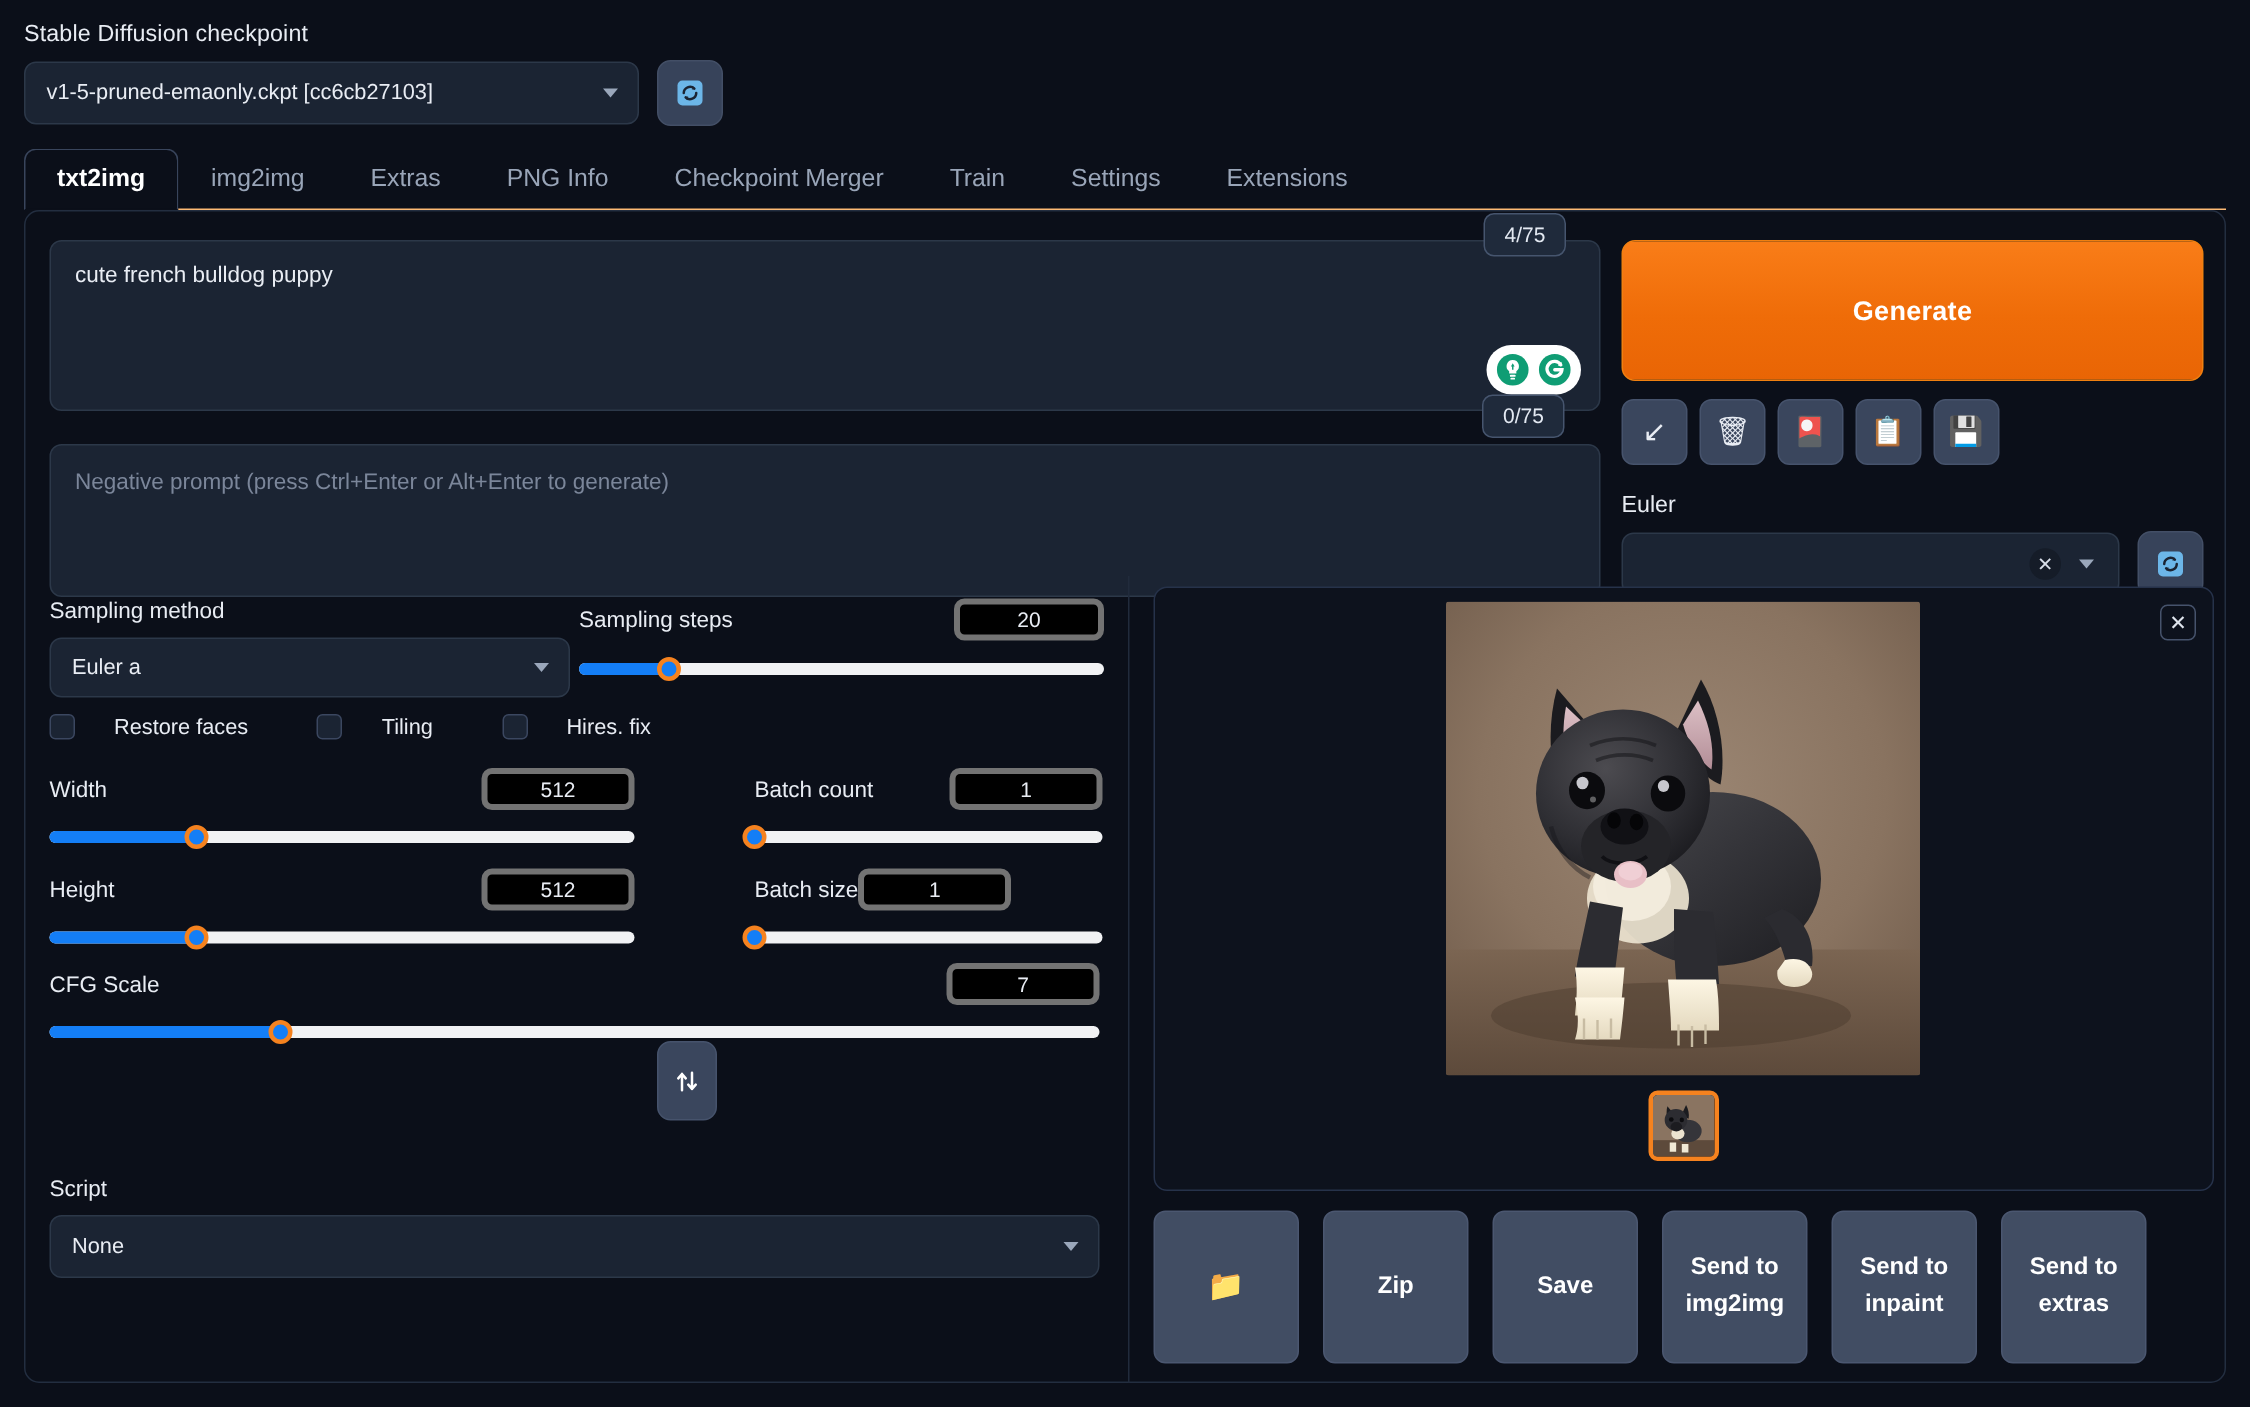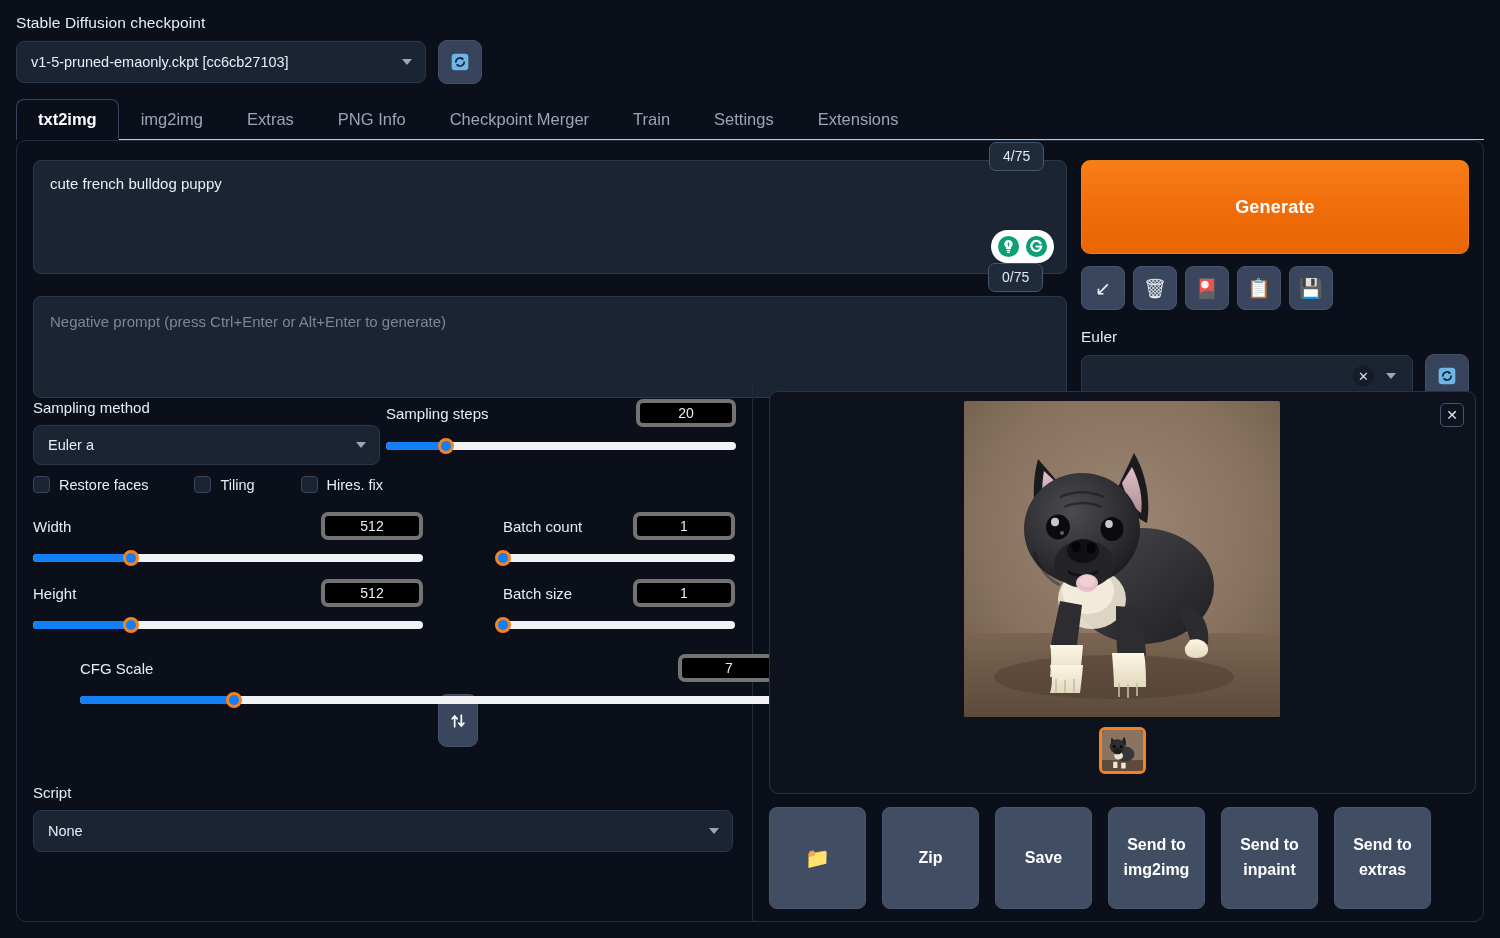--- a/index.html
+++ b/index.html
@@ -222,21 +222,21 @@
     background: #147ef6;
     transform: translateX(-50%);
   }
   .cb {
     width: 17px; height: 17px;
     background: #1b2433;
     border: 1px solid #3b4760;
     border-radius: 4px;
     display: inline-block;
   }
-  .cb-row { display: flex; align-items: center; gap: 9px; }
+  .cb-row { display: flex; align-items: center; gap: 26px; }
   .cb-lab { font-size: 14.5px; color: #e8ecf3; }
   .seed-input {
     background: #1b2433;
     border: 1px solid #2c3849;
     border-radius: 8px;
     height: 43px;
     display: flex; align-items: center;
     padding: 0 14px;
     font-size: 14.5px; color: #e9edf4;
   }
@@ -494,32 +494,32 @@
           <span class="num-box" style="width:102px;">1</span>
         </div>
         <div class="slider" style="margin-top:13px;">
           <div class="track"></div>
           <div class="fill" id="bc-fill" style="width: 0%;"></div>
           <div class="thumb" id="bc-thumb" style="left: 0%;"></div>
         </div>
       </div>
 
       <div style="position:absolute;left:485px;top:195px;width:232px;">
-        <div style="display:flex;align-items:center;justify-content:space-between;">
+        <div style="display:flex;align-items:center;justify-content:flex-start;">
           <span class="lbl">Batch size</span>
           <span class="num-box" style="width:102px;">1</span>
         </div>
         <div class="slider" style="margin-top:13px;">
           <div class="track"></div>
           <div class="fill" id="bs-fill" style="width: 0%;"></div>
           <div class="thumb" id="bs-thumb" style="left: 0%;"></div>
         </div>
       </div>
 
-      <div style="position:absolute;left:15px;top:270px;width:700px;margin-left:47px;">
+      <div style="position:absolute;left:15px;top:258px;width:700px;">
         <div style="display:flex;align-items:center;justify-content:space-between;">
           <span class="lbl">CFG Scale</span>
           <span class="num-box" style="width:102px;">7</span>
         </div>
         <div class="slider" style="margin-top:13px;">
           <div class="track"></div>
           <div class="fill" id="cfg-fill" style="width: 22%;"></div>
           <div class="thumb" id="cfg-thumb" style="left: 22%;"></div>
         </div>
       </div>

